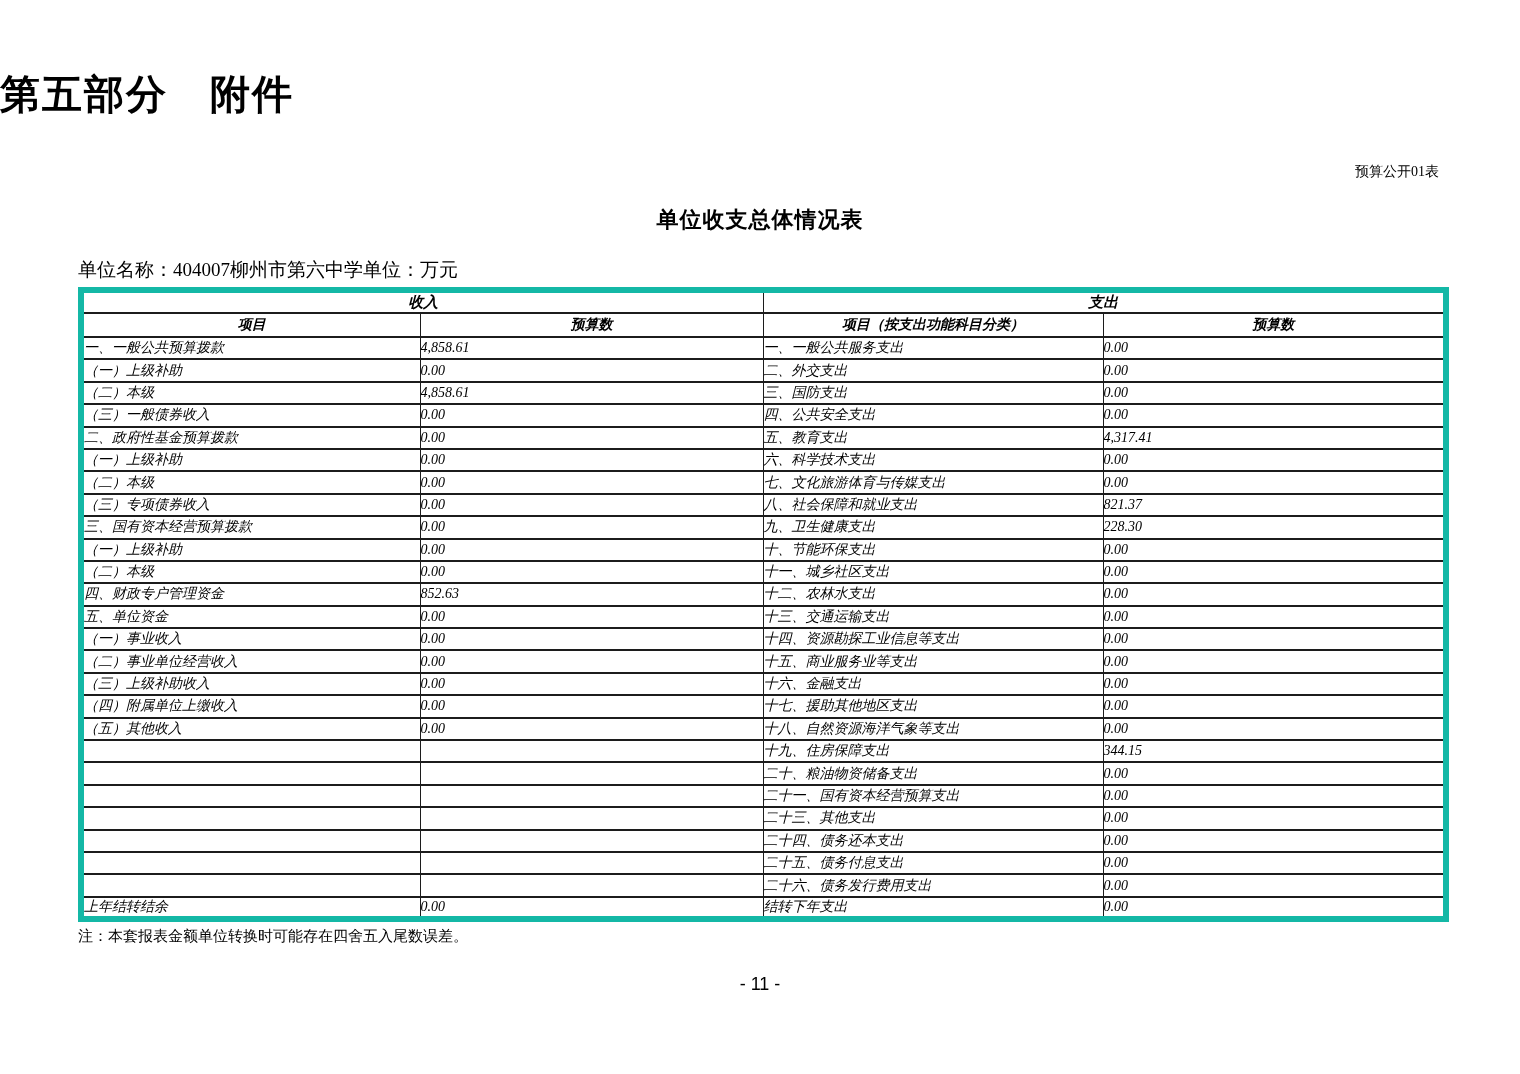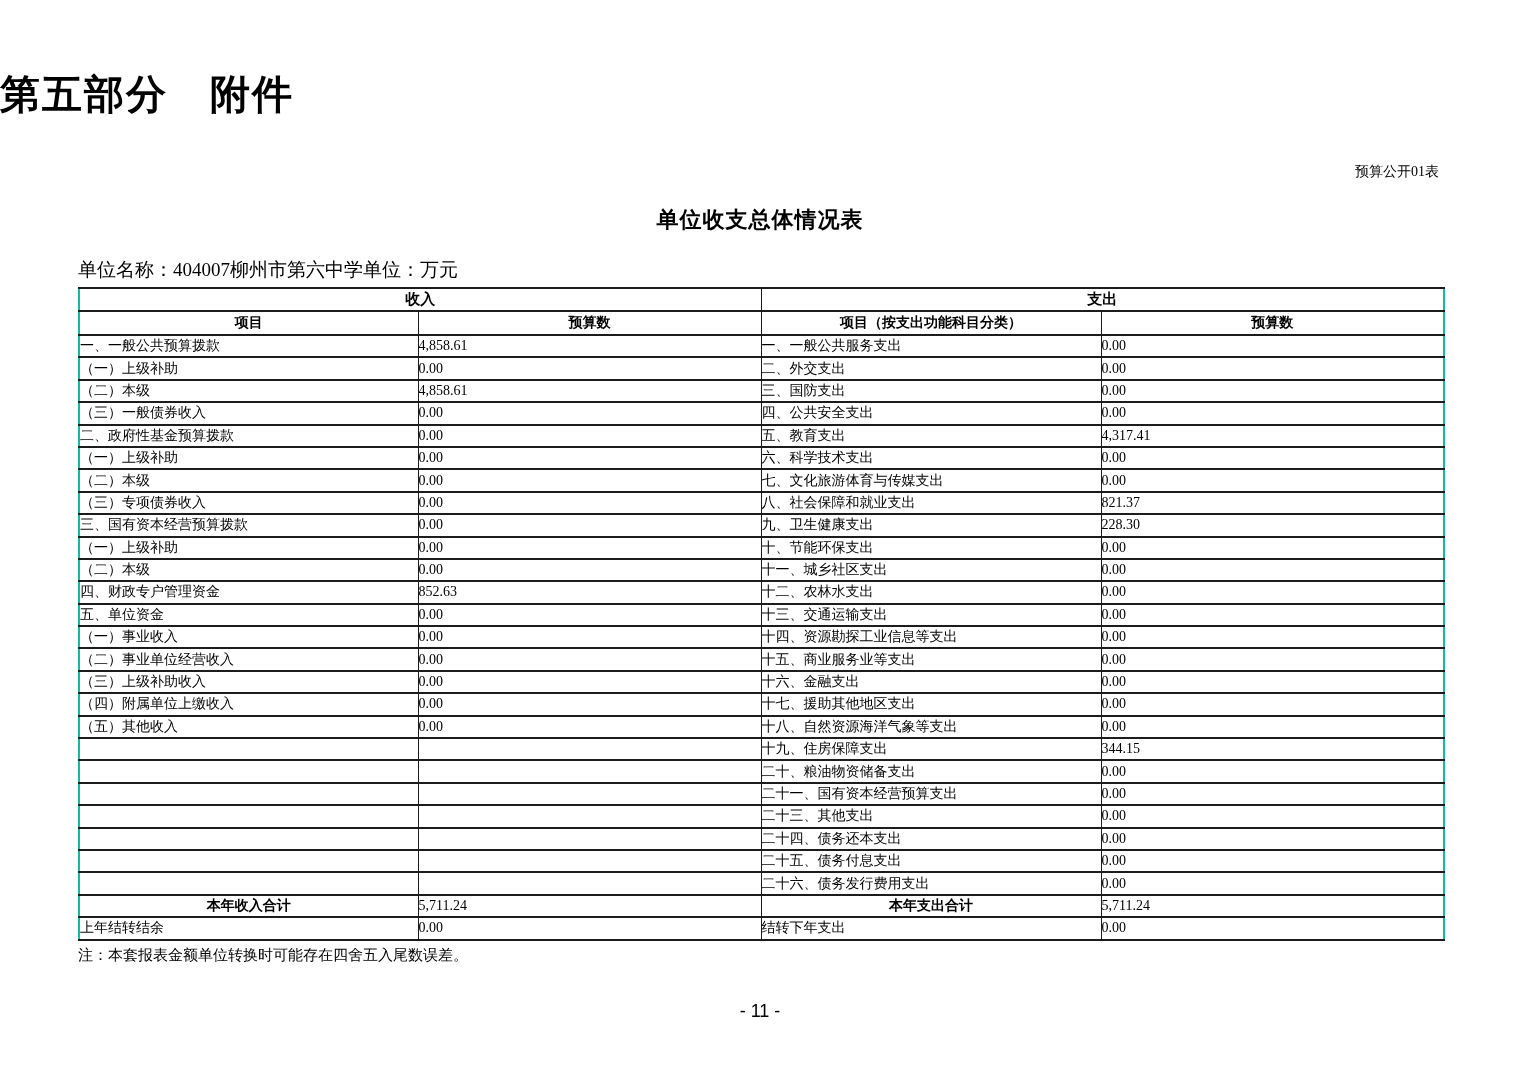--- a/index.html
+++ b/index.html
@@ -40,21 +40,22 @@
     justify-content: flex-start;
     margin: 26px 77px 6px 78px;
     font-size: 19px;
     line-height: 23px;
   }
   table.budget {
     border-collapse: collapse;
     table-layout: fixed;
     width: 1365px;
     margin-left: 78px;
-    border: 2px solid #14b8a6;
+    border: 6px solid #14b8a6;
+    font-style: italic;
   }
   table.budget th, table.budget td {
     border: 1px solid #1c1c1c;
     border-top-width: 2px;
     border-bottom-width: 2px;
     padding: 0;
     overflow: hidden;
     white-space: nowrap;
   }
   tr.sec-row { height: 23px; }
@@ -84,21 +85,21 @@
     text-align: center;
     font-weight: bold;
     font-family: "Liberation Sans", "DejaVu Sans", sans-serif;
   }
   .footnote {
     margin: 5px 0 0 78px;
     font-size: 15px;
     line-height: 19px;
   }
   .page-number {
-    margin-top: 36px;
+    margin-top: 28px;
     text-align: center;
     font-family: "Liberation Sans", "DejaVu Sans", sans-serif;
     font-size: 18px;
     line-height: 20px;
   }
 </style>
 </head>
 <body>
 
 <div class="title">第五部分　附件</div>
@@ -276,26 +277,20 @@
         <td class="cell-item">二十五、债务付息支出</td>
         <td class="cell-num">0.00</td>
       </tr>
       <tr class="data-row">
         <td class="cell-empty"></td>
         <td class="cell-empty"></td>
         <td class="cell-item">二十六、债务发行费用支出</td>
         <td class="cell-num">0.00</td>
       </tr>
       <tr class="data-row">
-        <td class="cell-total">本年收入合计</td>
-        <td class="cell-num">5,711.24</td>
-        <td class="cell-total">本年支出合计</td>
-        <td class="cell-num">5,711.24</td>
-      </tr>
-      <tr class="data-row">
         <td class="cell-item">上年结转结余</td>
         <td class="cell-num">0.00</td>
         <td class="cell-item">结转下年支出</td>
         <td class="cell-num">0.00</td>
       </tr>
     </tbody>
 </table>
 
 <div class="footnote">注：本套报表金额单位转换时可能存在四舍五入尾数误差。</div>
 

